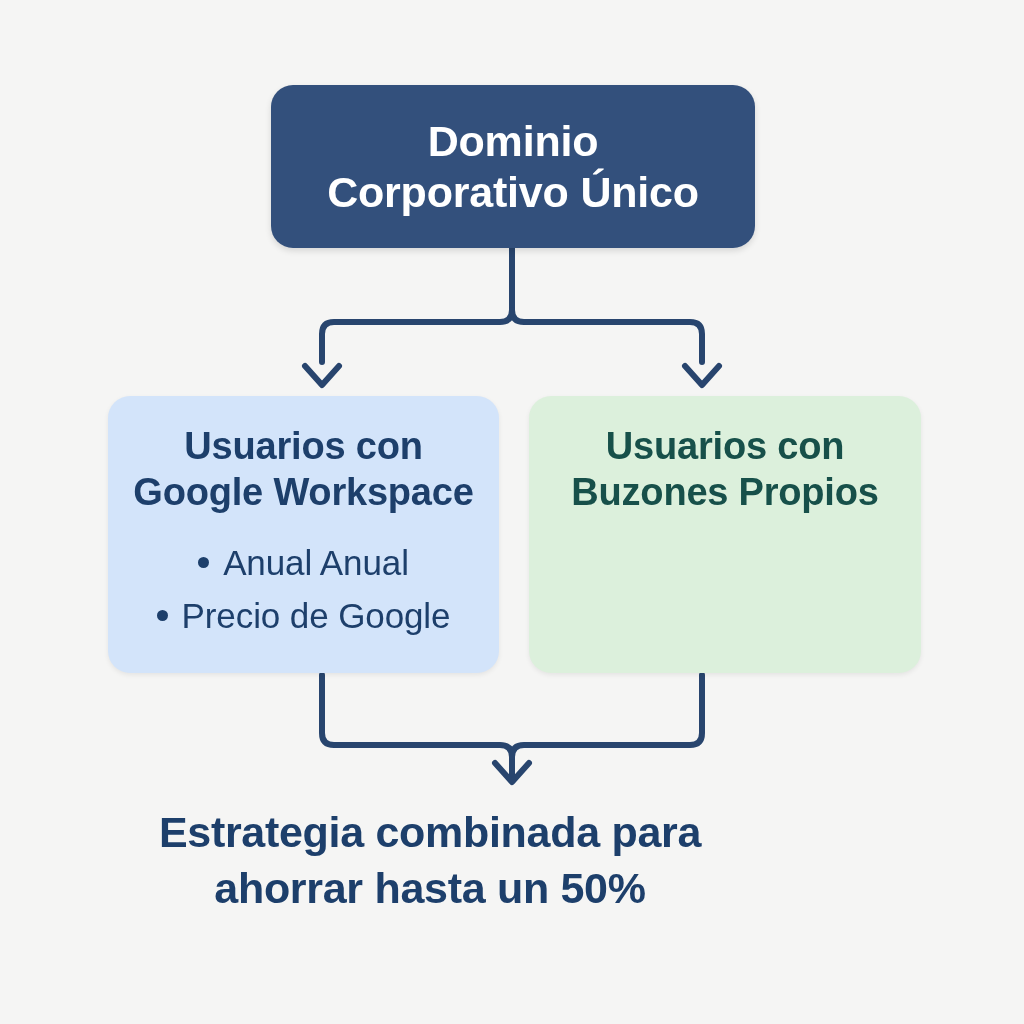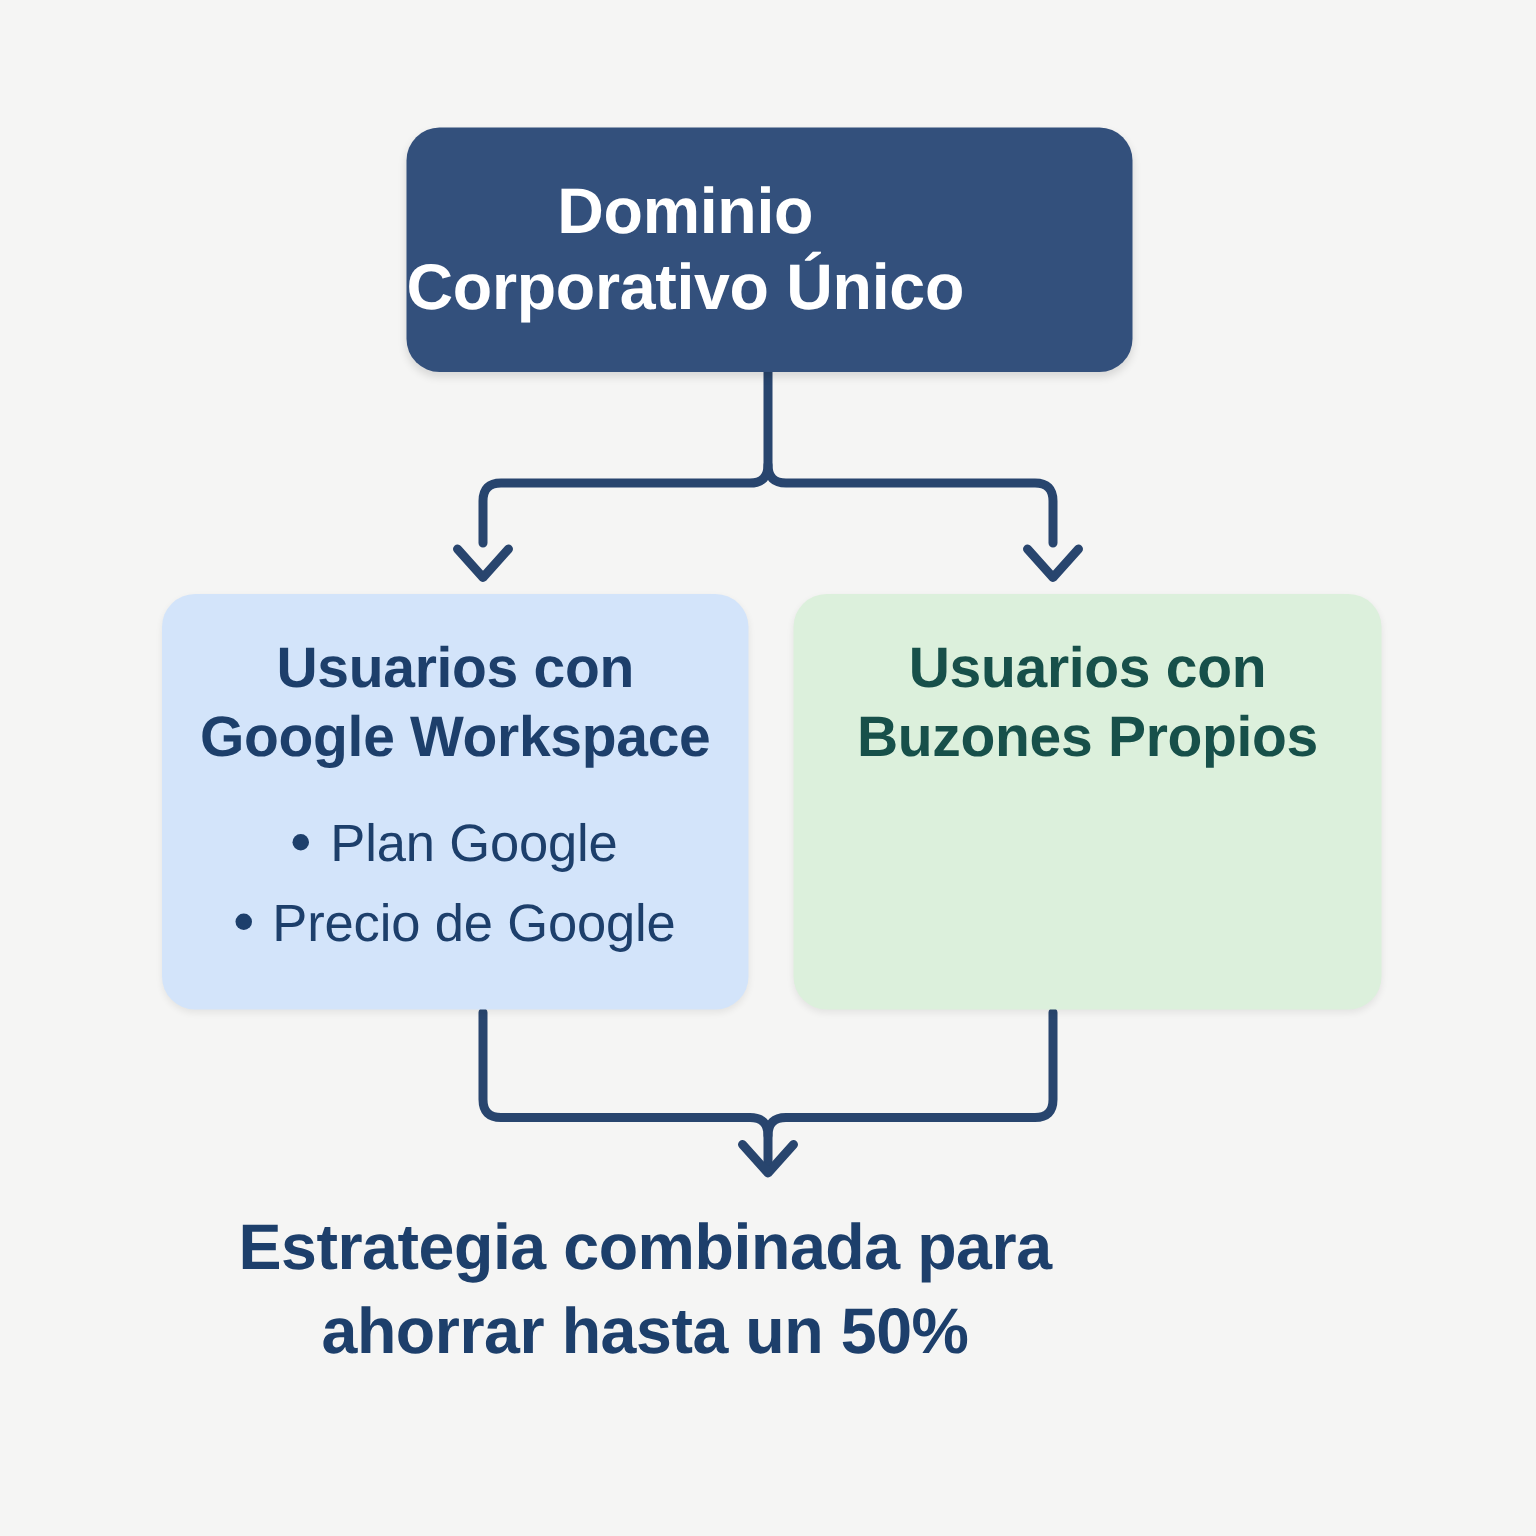--- a/index.html
+++ b/index.html
@@ -32,20 +32,21 @@
     position: absolute;
     left: 271px;
     top: 85px;
     width: 484px;
     height: 163px;
     background: #33507c;
     border-radius: 22px;
     box-shadow: 0 3px 6px rgba(0,0,0,0.12);
     display: flex;
     align-items: center;
+    justify-content: center;
     box-sizing: border-box;
   }
   .node-root .title {
     color: #ffffff;
     font-size: 43px;
     font-weight: bold;
     line-height: 1.18;
     text-align: center;
     letter-spacing: -0.2px;
     white-space: pre-line;
@@ -143,21 +144,21 @@
   <div class="node-root">
     <div class="title">Dominio
 Corporativo Único</div>
   </div>
 
   <div class="node-branch node-left">
     <div class="branch-title">Usuarios con
 Google Workspace</div>
     <ul class="bullets">
       <li>
-        <span class="dot"></span><span>Plan Google</span>
+        <span class="dot"></span><span>Anual Anual</span>
       </li>
       <li>
         <span class="dot"></span><span>Precio de Google</span>
       </li>
     </ul>
   </div>
 
   <div class="node-branch node-right">
     <div class="branch-title">Usuarios con
 Buzones Propios</div>

